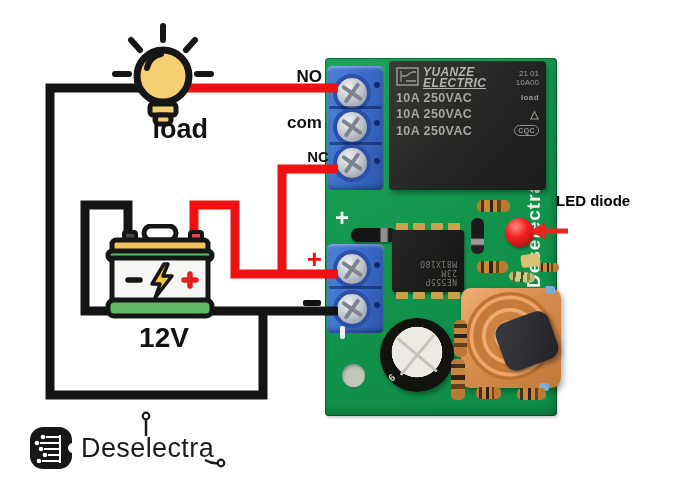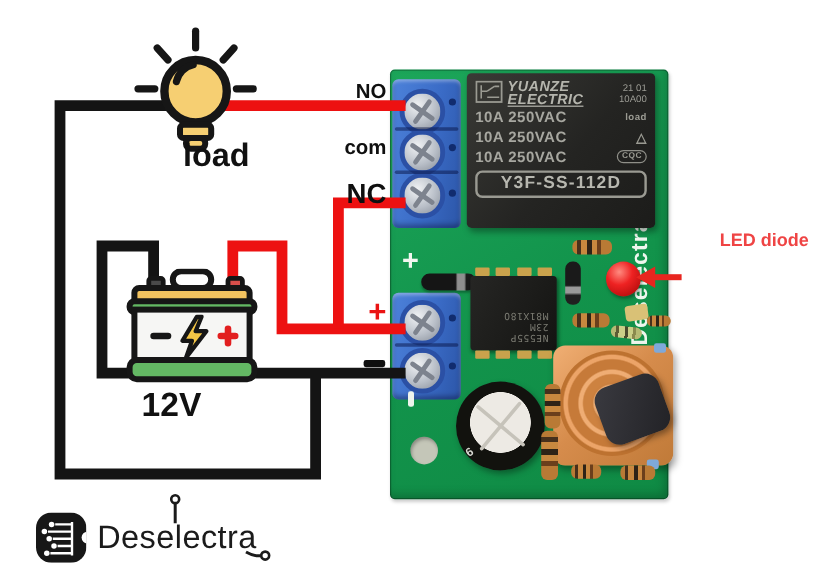--- a/index.html
+++ b/index.html
@@ -10,28 +10,28 @@
   .wires{position:absolute;left:0;top:0;z-index:2}
   .wire{fill:none}
   .wire.black{stroke:#141414;stroke-width:9}
   .wire.red{stroke:#ed1111;stroke-width:9}
 
   
   .bulb{position:absolute;left:105px;top:16px;z-index:3}
   .battery{position:absolute;left:104px;top:224px;z-index:3}
   .lbl-load{position:absolute;left:122px;top:114px;width:86px;text-align:right;
             font-size:27px;font-weight:800;color:#111;z-index:3}
-  .lbl-12v{position:absolute;left:118px;top:322px;width:92px;text-align:left;
+  .lbl-12v{position:absolute;left:118px;top:322px;width:92px;text-align:center;
            font-size:28px;font-weight:800;color:#111;z-index:3}
 
   
   .lbl{position:absolute;z-index:4;font-weight:800;color:#0f0f0f}
   .lbl-no{left:282px;top:67px;width:40px;text-align:right;font-size:17px}
   .lbl-com{left:276px;top:113px;width:46px;text-align:right;font-size:17px}
-  .lbl-nc{left:282px;top:148px;width:40px;text-align:right;font-size:23px}
+  .lbl-nc{left:298px;top:148px;width:40px;text-align:center;font-size:15px}
   .lbl-plus{left:294px;top:244px;width:28px;text-align:right;font-size:26px;color:#ea1313}
   .lbl-minus{position:absolute;left:303px;top:300px;width:18px;height:6px;background:#0f0f0f;
              border-radius:2px;z-index:4}
 
   
   .pcb{position:absolute;left:325px;top:58px;width:232px;height:358px;z-index:1;
        background:linear-gradient(150deg,#1ca65a,#12934b 55%,#0f8a44);border-radius:4px;
        box-shadow:inset 0 0 0 1px rgba(0,0,0,.28), inset -3px -4px 8px rgba(0,0,0,.22),
                   1px 2px 3px rgba(0,0,0,.2)}
 
@@ -134,22 +134,22 @@
         background:#c4c6b8;box-shadow:inset 1px 2px 3px rgba(0,0,0,.3)}
 
   .silk-plus{position:absolute;left:10px;top:146px;color:#f2f7f0;font-size:24px;font-weight:700;z-index:2}
   .silk-minus{position:absolute;left:15px;top:268px;width:5px;height:13px;background:#eef4ec;
               border-radius:2px;z-index:2}
   .silk-brand{position:absolute;left:197px;top:90px;width:24px;height:140px;z-index:1;
               color:#eef6ee;font-size:19px;font-weight:700;letter-spacing:1px;
               writing-mode:vertical-rl;transform:rotate(180deg);line-height:24px}
 
   
-  .annot{position:absolute;left:556px;top:193px;width:118px;text-align:right;z-index:3;
-         font-size:15px;line-height:15.5px;font-weight:700;color:#ef4444}
+  .annot{position:absolute;left:556px;top:193px;width:118px;text-align:left;z-index:3;
+         font-size:15px;line-height:15.5px;font-weight:700;color:#000000}
 
   
   .logo{position:absolute;left:30px;top:427px;z-index:3;display:flex;align-items:center;gap:9px}
   .logo-text{font-size:27px;color:#1b1b1b;letter-spacing:.4px}
   .logo-decor{position:absolute;left:120px;top:408px;z-index:4;pointer-events:none}
 </style>
 </head>
 <body>
 
 <div class="canvas">
@@ -203,21 +203,20 @@
         <span class="r-mark">load</span>
       </div>
       <div class="r-row">
         <span>10A 250VAC</span>
         <span class="r-mark tri">△</span>
       </div>
       <div class="r-row">
         <span>10A 250VAC</span>
         <span class="r-mark cqc">CQC</span>
       </div>
-      <div class="r-model">Y3F-SS-112D</div>
     </div>
 
     <div class="ic">
       <div class="ic-pins top">
         <div class="ic-pin"></div>
           <div class="ic-pin"></div>
           <div class="ic-pin"></div>
           <div class="ic-pin"></div>
       </div>
       <div class="ic-pins bot">

